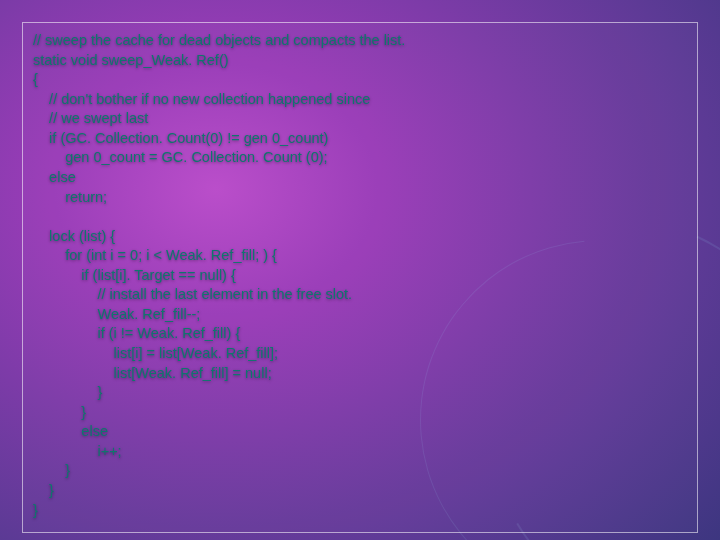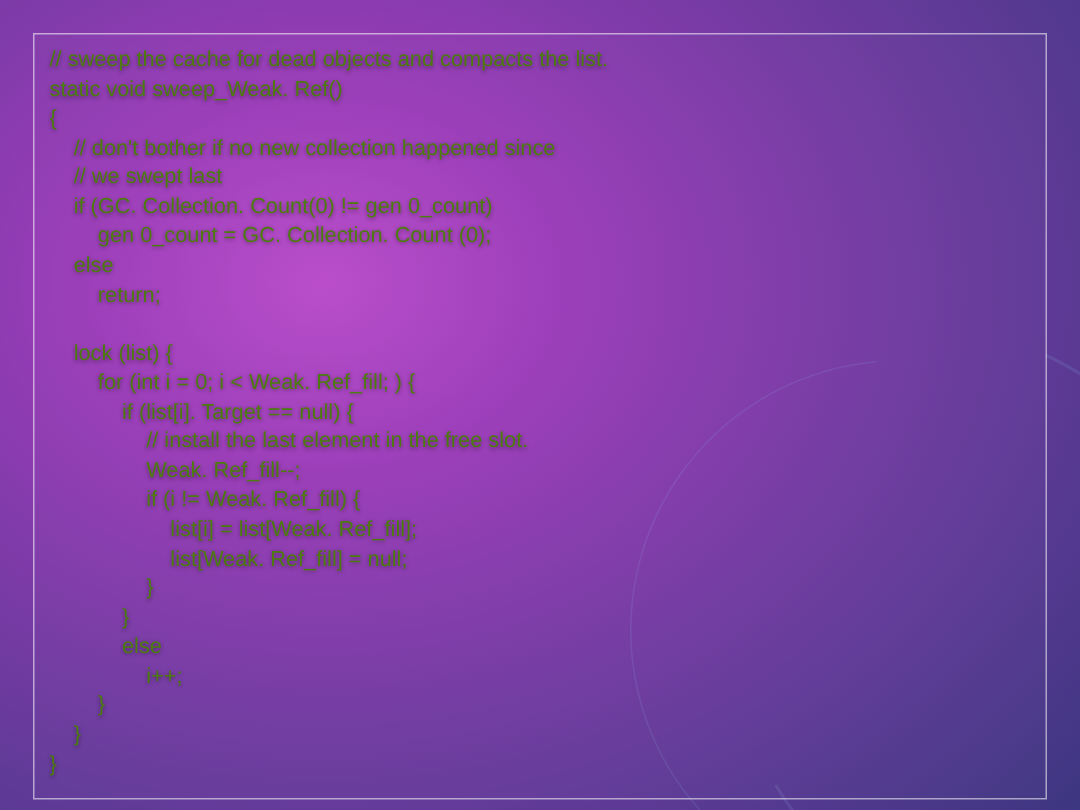--- a/index.html
+++ b/index.html
@@ -65,21 +65,21 @@
     top: 22px;
     right: 22px;
     border: 1px solid rgba(255,255,255,0.55);
     padding: 8px 10px 12px 10px;
     background: rgba(255,255,255,0.02);
   }
   .code {
     font-family: "Trebuchet MS", "Lucida Sans", sans-serif;
     font-size: 14.5px;
     line-height: 1.35;
-    color: #4d7c0f;
+    color: #0f766e;
     white-space: pre;
     text-shadow: 0 1px 3px rgba(0,0,0,0.4);
   }
 </style>
 </head>
 <body>
 
 <div class="swirl"></div>
 <div class="swirl2"></div>
 

